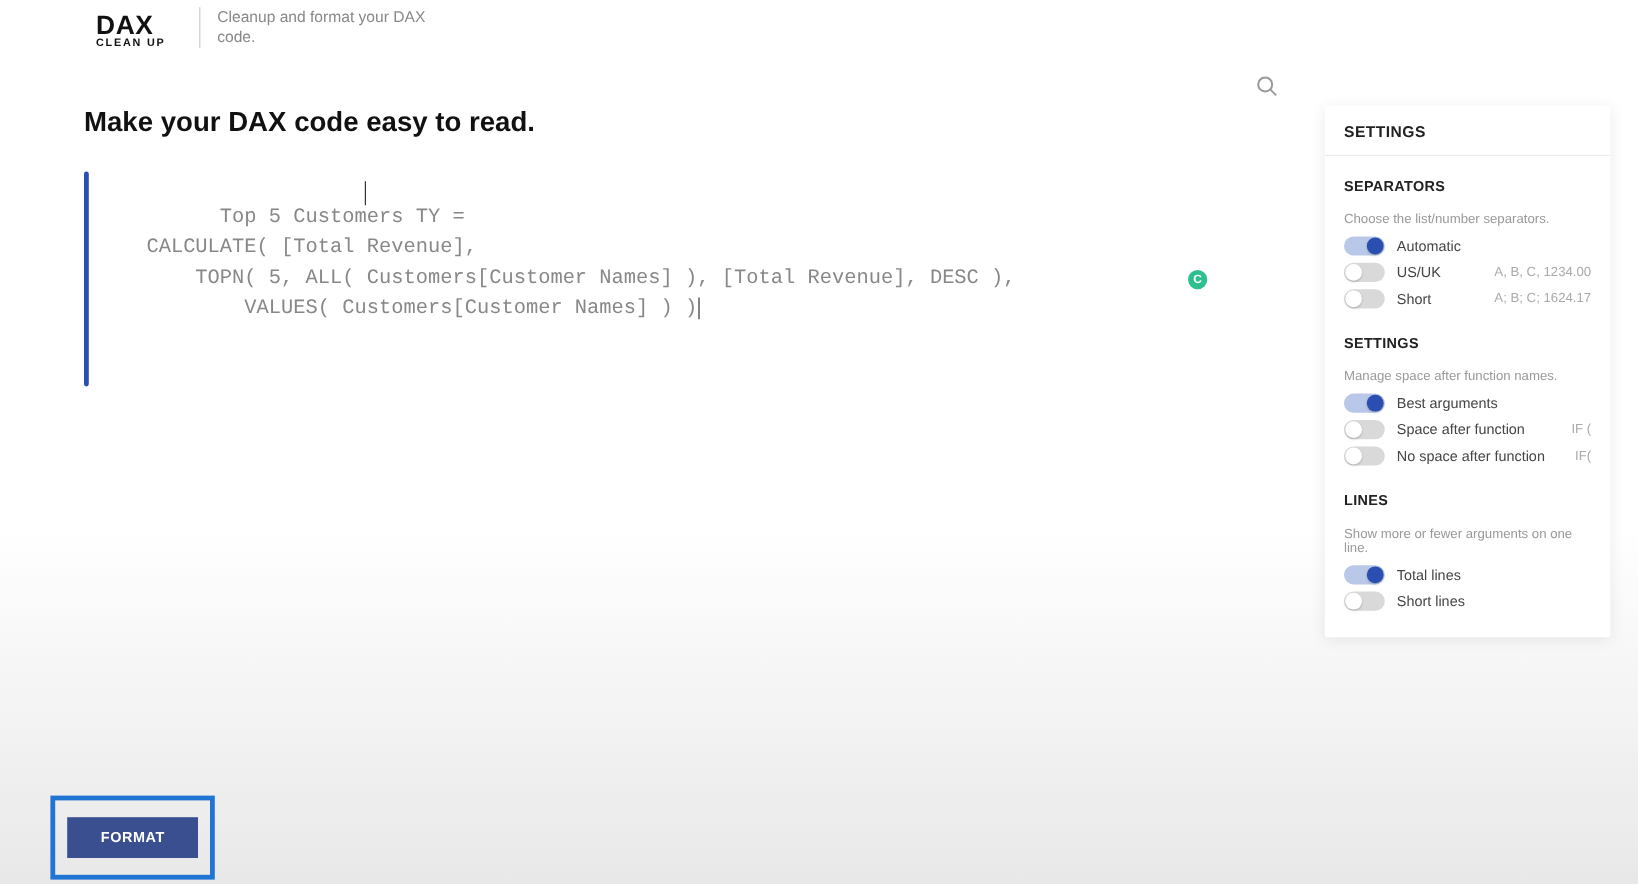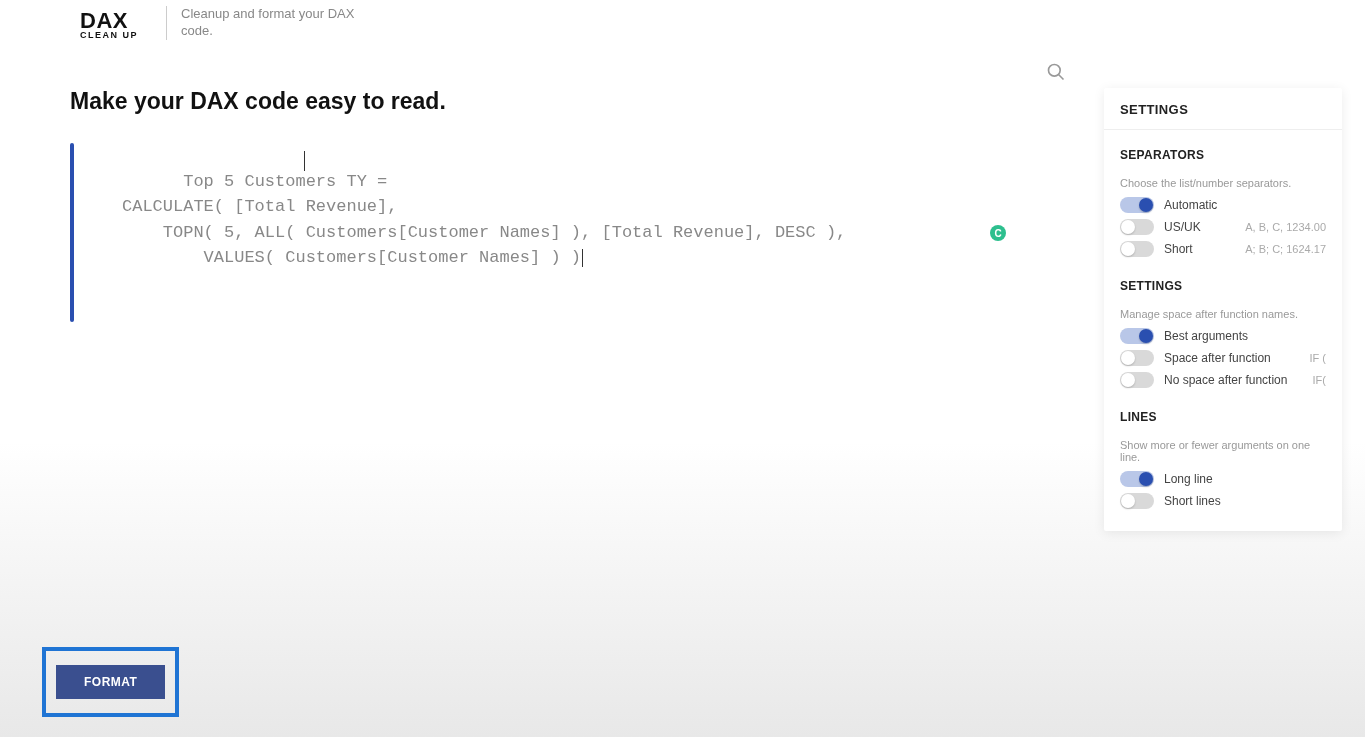--- a/index.html
+++ b/index.html
@@ -201,21 +201,21 @@
     flex: 1;
   }
   .toggle-hint {
     font-size: 11px;
     color: #aaa;
   }
   .section-gap { height: 10px; }
   .format-btn-wrap {
     position: absolute;
     left: 42px;
-    bottom: 20px;
+    bottom: 4px;
     border: 4px solid #1f74d4;
     padding: 14px 10px;
   }
   .format-btn {
     background: #3a4f8f;
     color: #fff;
     font-weight: 700;
     font-size: 12px;
     letter-spacing: 0.5px;
     border: none;
@@ -315,21 +315,21 @@
       </div>
 
       <div class="section-gap"></div>
       <div class="section-title">LINES</div>
       <div class="section-sub">Show more or fewer arguments on one line.</div>
 
       <div class="toggle-row">
         <div class="toggle on">
             <div class="knob"></div>
           </div>
-        <span class="toggle-label">Long line</span>
+        <span class="toggle-label">Total lines</span>
         <span class="toggle-hint"></span>
       </div>
       <div class="toggle-row">
         <div class="toggle">
             <div class="knob"></div>
           </div>
         <span class="toggle-label">Short lines</span>
         <span class="toggle-hint"></span>
       </div>
 

